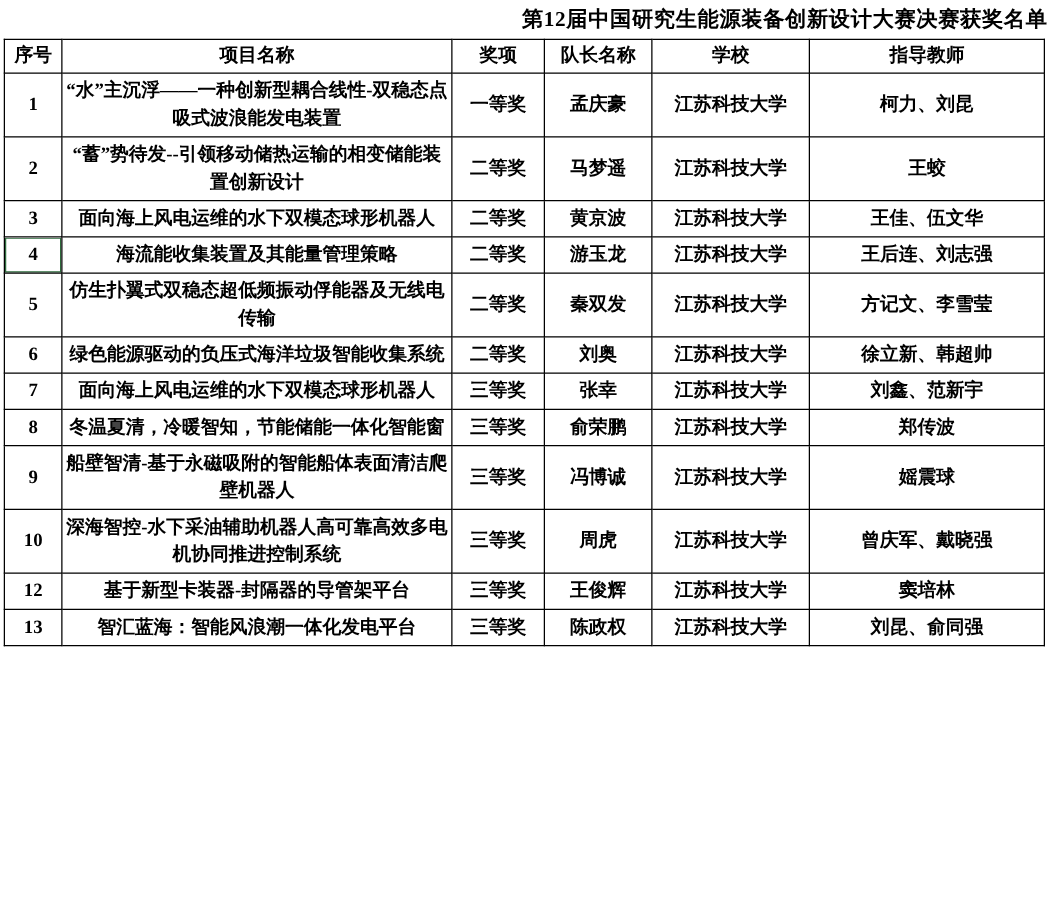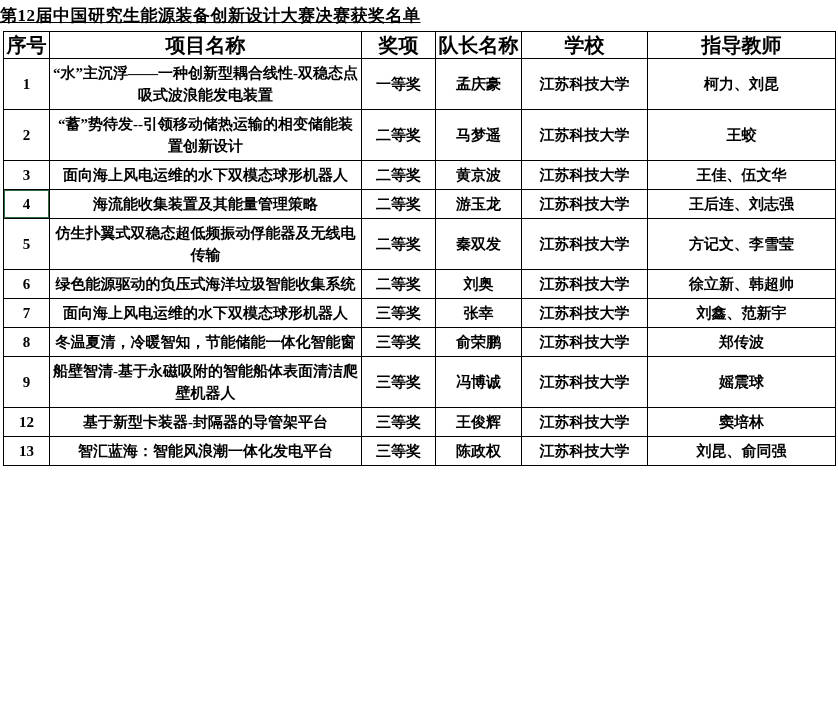--- a/index.html
+++ b/index.html
@@ -15,28 +15,27 @@
     overflow: hidden;
   }
   .page {
     width: 838px;
     height: 719px;
     position: relative;
     box-sizing: border-box;
     padding: 0;
   }
   .doc-title {
-    text-align: left;
+    text-align: right;
     font-size: 17px;
     font-weight: bold;
     line-height: 26px;
     padding-top: 3px;
     padding-bottom: 2px;
     letter-spacing: 0.5px;
-    text-decoration: underline;
   }
   table.award-table {
     border-collapse: collapse;
     width: 832px;
     margin-left: 3px;
     table-layout: fixed;
   }
   table.award-table th,
   table.award-table td {
     border: 1px solid #000000;
@@ -44,21 +43,21 @@
     vertical-align: middle;
     font-size: 15px;
     line-height: 22px;
     padding: 3px 2px;
     font-weight: bold;
     word-break: break-all;
   }
   table.award-table thead th {
     height: 24px;
     padding: 1px 2px;
-    font-size: 20px;
+    font-size: 15px;
   }
   col.c-seq   { width: 46px; }
   col.c-name  { width: 312px; }
   col.c-award { width: 74px; }
   col.c-lead  { width: 86px; }
   col.c-school{ width: 126px; }
   col.c-teach { width: 188px; }
 
   td.seq { font-size: 16px; }
   td.proj {
@@ -198,20 +197,28 @@
 
       <tr>
         <td class="seq">9</td>
         <td class="proj">船壁智清-基于永磁吸附的智能船体表面清洁爬壁机器人</td>
         <td>三等奖</td>
         <td>冯博诚</td>
         <td>江苏科技大学</td>
         <td>媱震球</td>
       </tr>
 
+      <tr>
+        <td class="seq">10</td>
+        <td class="proj">深海智控-水下采油辅助机器人高可靠高效多电机协同推进控制系统</td>
+        <td>三等奖</td>
+        <td>周虎</td>
+        <td>江苏科技大学</td>
+        <td>曾庆军、戴晓强</td>
+      </tr>
 
 
       <tr>
         <td class="seq">12</td>
         <td class="proj">基于新型卡装器-封隔器的导管架平台</td>
         <td>三等奖</td>
         <td>王俊辉</td>
         <td>江苏科技大学</td>
         <td>窦培林</td>
       </tr>

